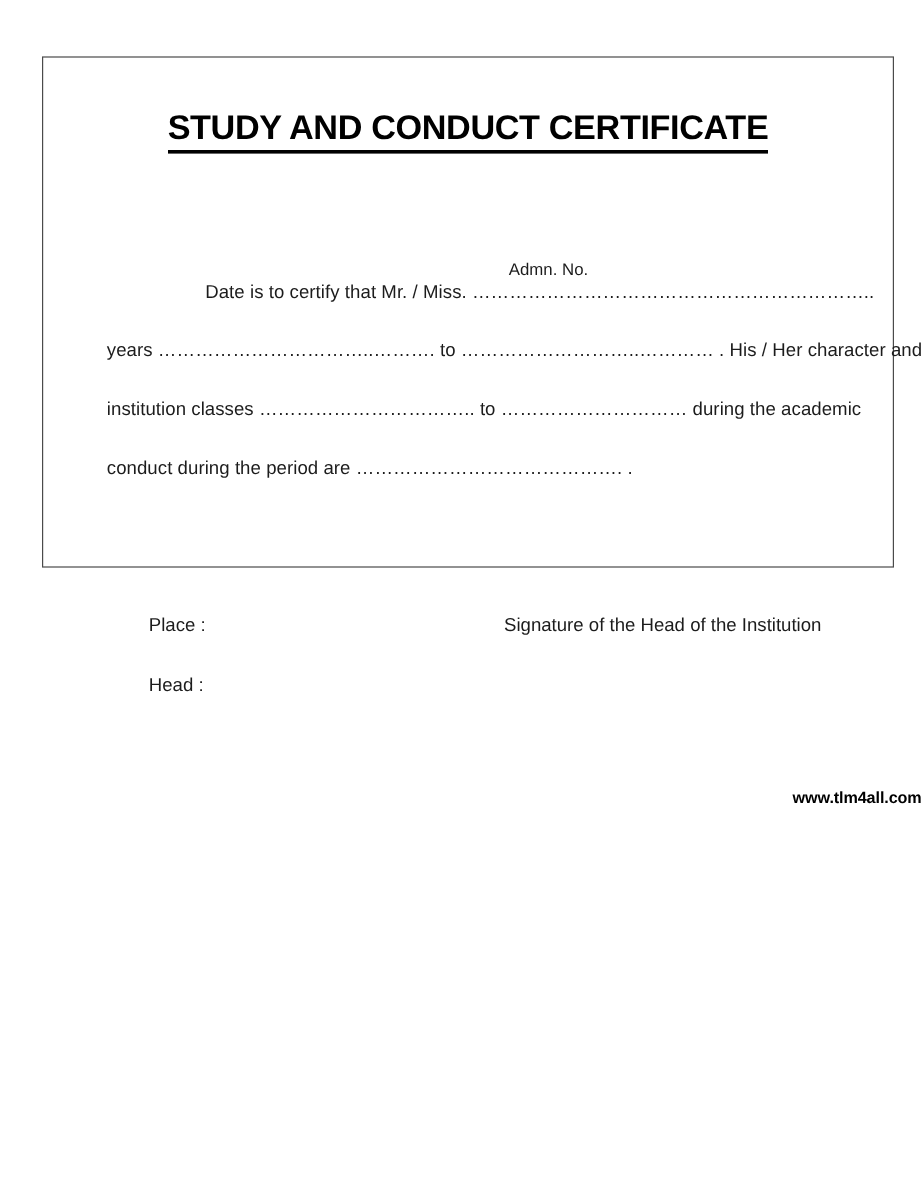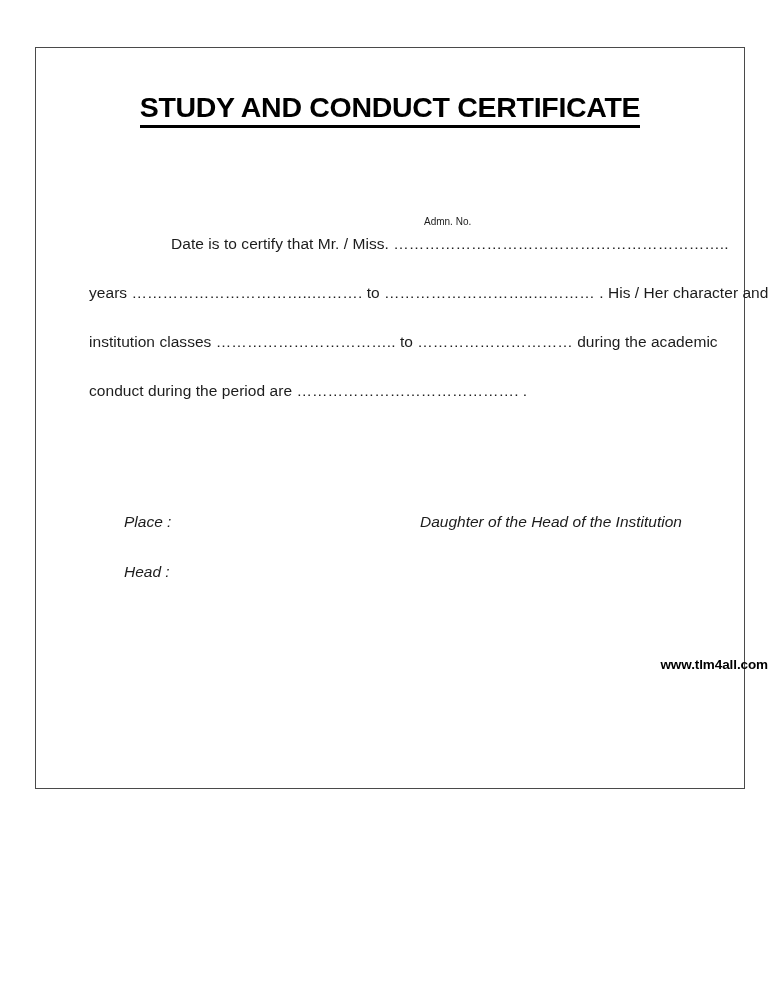--- a/index.html
+++ b/index.html
@@ -16,21 +16,21 @@
     color: #000000;
     overflow: hidden;
   }
 
   
   .certificate-frame {
     position: absolute;
     left: 35px;
     top: 47px;
     width: 710px;
-    height: 742px;
+    height: 426px;
     box-sizing: border-box;
     border: 1.5px solid #4a4a4a;
     background: #ffffff;
   }
 
   .cert-title {
     position: absolute;
     left: 0;
     right: 0;
     top: 43px;
@@ -44,21 +44,21 @@
     display: inline-block;
     border-bottom: 3px solid #000000;
     padding-bottom: 1px;
     line-height: 1.12;
   }
 
   .admn-no {
     position: absolute;
     left: 388px;
     top: 168px;
-    font-size: 10px;
+    font-size: 14px;
     color: #1c1c1c;
     white-space: nowrap;
   }
 
   .body-block {
     position: absolute;
     left: 53px;
     top: 171px;
     width: 600px;
   }
@@ -80,21 +80,20 @@
     left: 53px;
     top: 465px;
     width: 620px;
   }
   .sig-row {
     position: relative;
     height: 50px;
     font-size: 15.5px;
     color: #1c1c1c;
     white-space: nowrap;
-    font-style: italic;
   }
   .sig-row .place-label,
   .sig-row .date-label {
     position: absolute;
     left: 35px;
     top: 0;
   }
   .sig-row .signature-label {
     position: absolute;
     left: 331px;
@@ -127,21 +126,21 @@
   <div class="body-block">
     <div class="body-line indent-first">Date is to certify that Mr. / Miss. ………………………………………………………..</div>
     <div class="body-line">years ……………………………..………. to ………………………..………… . His / Her character and</div>
     <div class="body-line">institution classes …………………………….. to ………………………… during the academic</div>
     <div class="body-line">conduct during the period are ……………………………………. .</div>
   </div>
 
   <div class="signature-block">
     <div class="sig-row">
       <span class="place-label">Place :</span>
-      <span class="signature-label">Daughter of the Head of the Institution</span>
+      <span class="signature-label">Signature of the Head of the Institution</span>
     </div>
     <div class="sig-row">
       <span class="date-label">Head  :</span>
     </div>
   </div>
 
 </div>
 
 <div class="site-footer">www.tlm4all.com</div>
 

